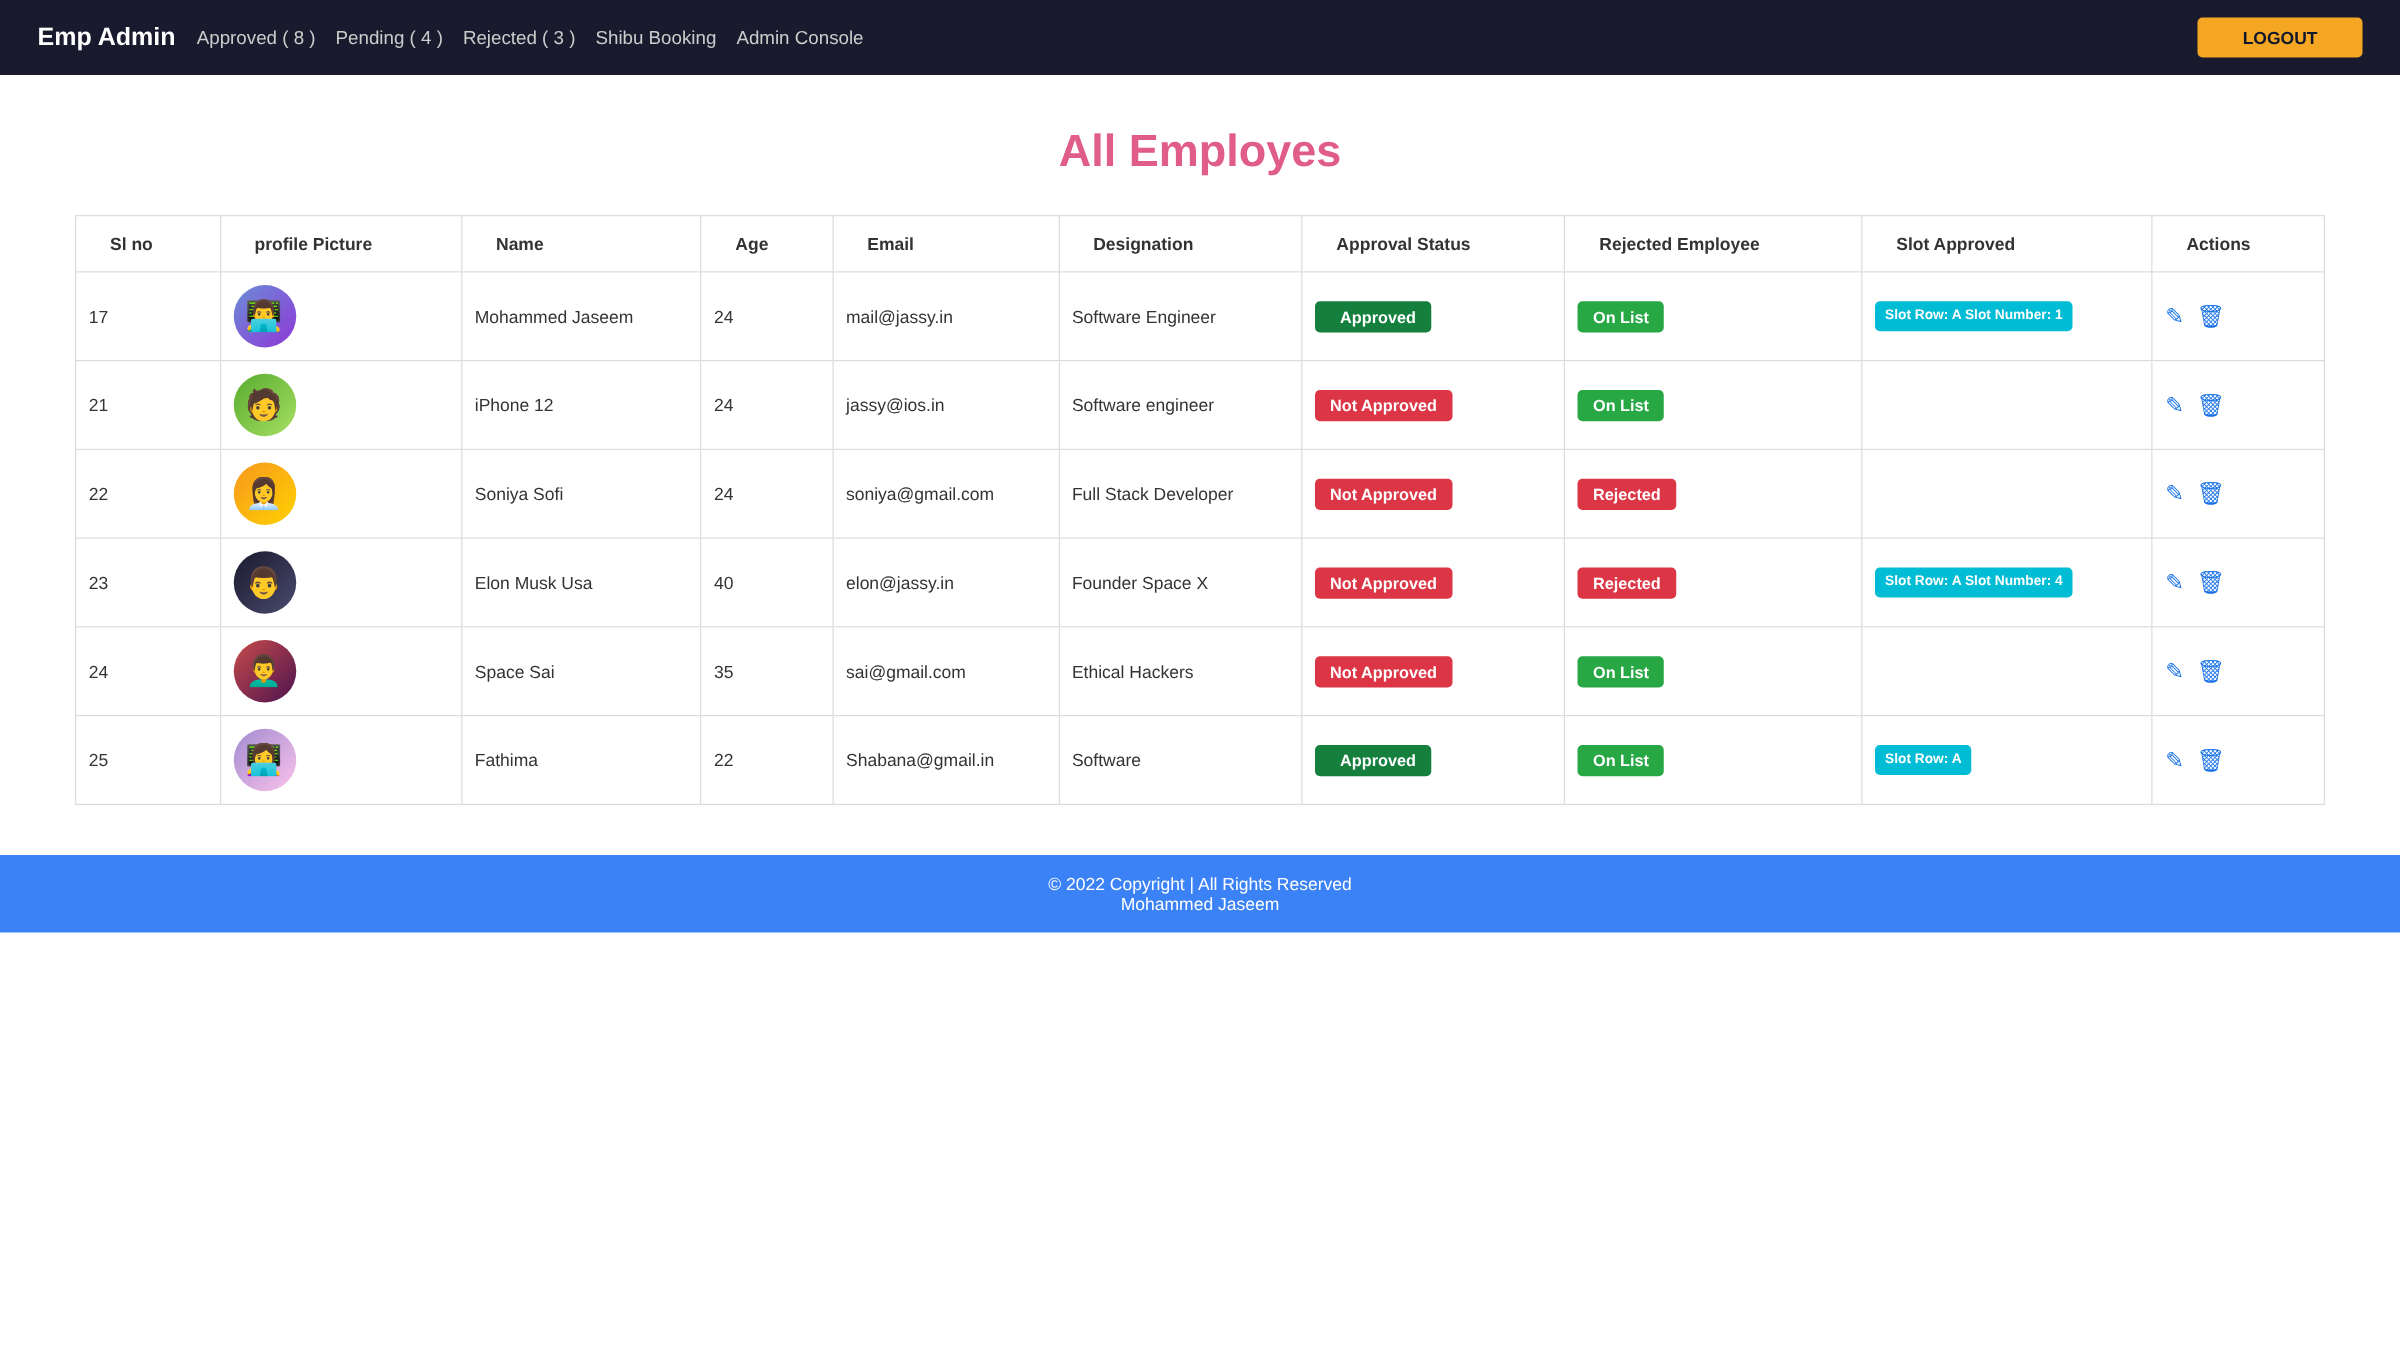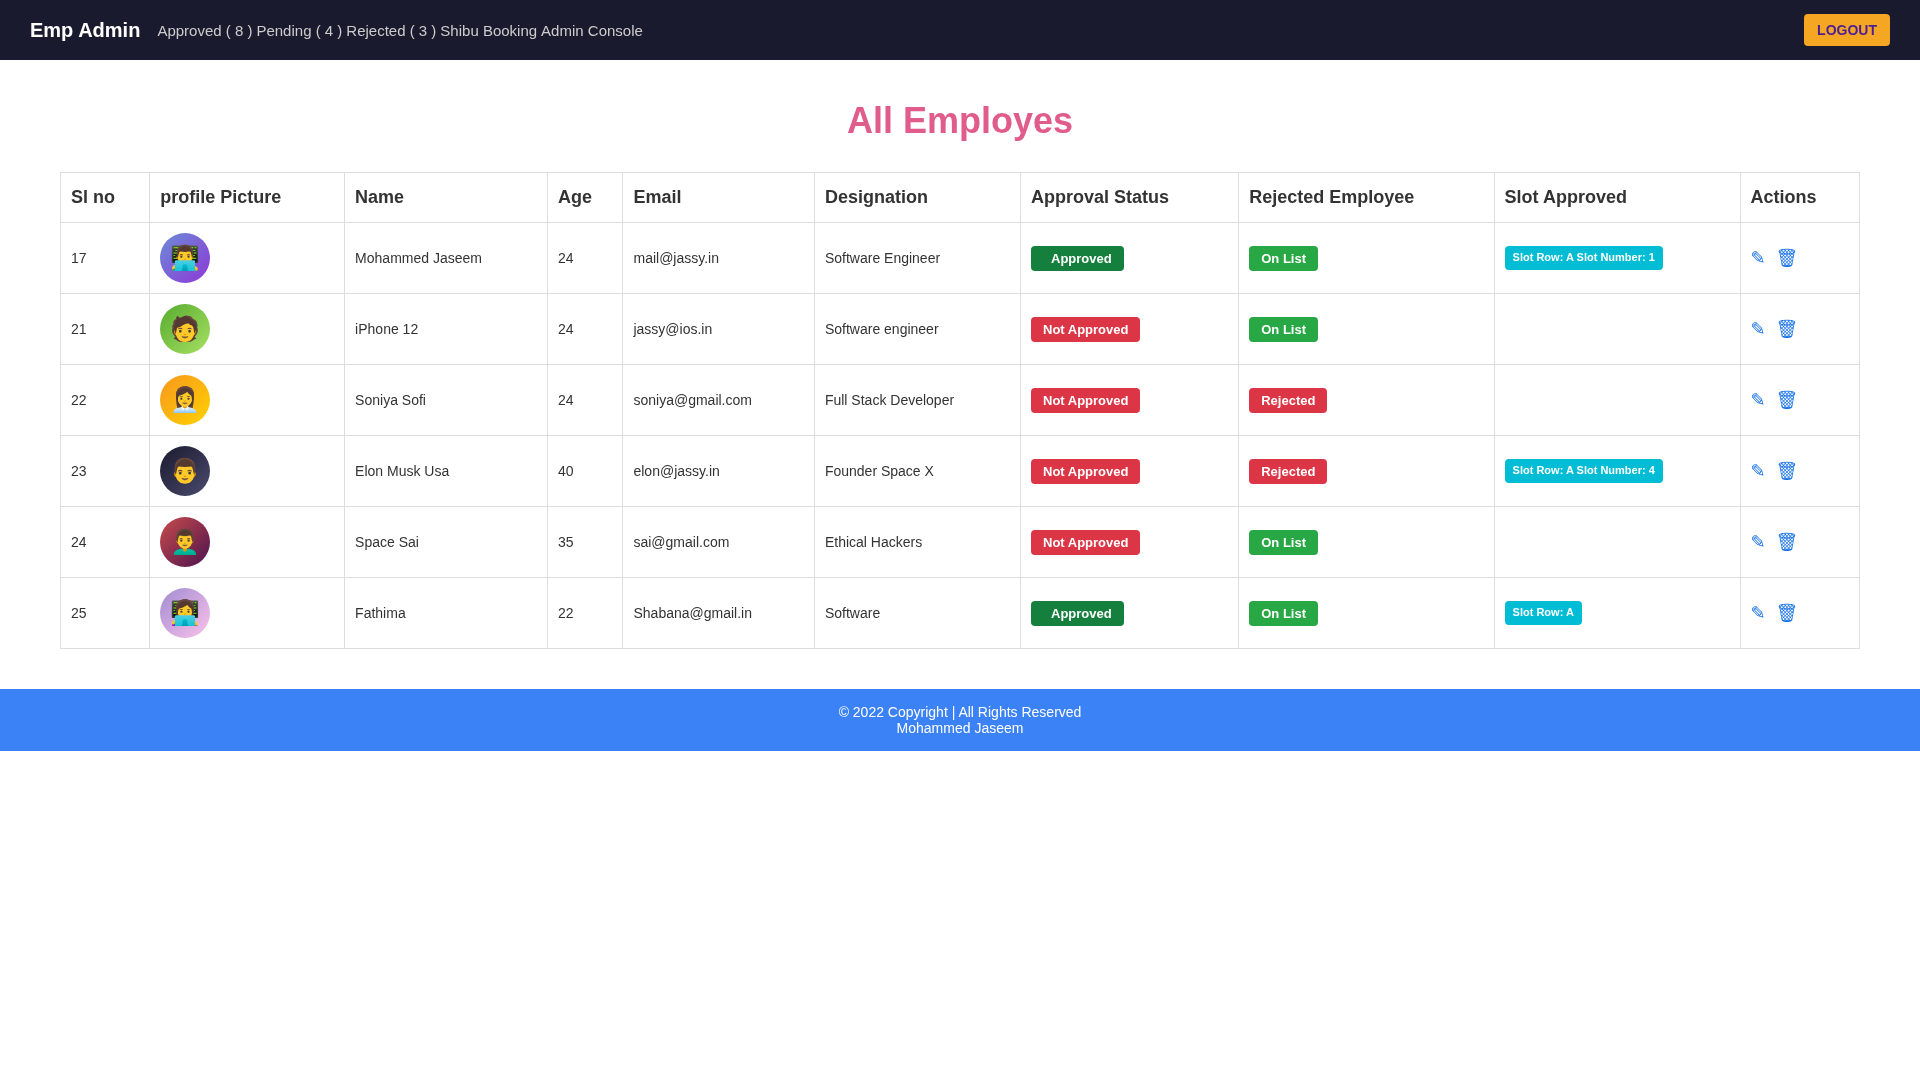--- a/index.html
+++ b/index.html
@@ -14,34 +14,34 @@
       height: 60px;
     }
     .navbar-brand {
       color: #fff;
       font-size: 20px;
       font-weight: bold;
       margin-right: 17px;
     }
     .navbar-links {
       display: flex;
-      gap: 4px;
+      gap: 16px;
       flex: 1;
     }
     .navbar-links a {
       color: #ccc;
       text-decoration: none;
       font-size: 15px;
       cursor: pointer;
     }
     .logout-btn {
       background: #f5a623;
-      color: #4c1d95;
+      color: #0f172a;
       border: none;
-      padding: 8px 13px;
+      padding: 8px 36px;
       font-size: 14px;
       font-weight: bold;
       border-radius: 4px;
       cursor: pointer;
     }
 
     
     .page-title {
       text-align: center;
       color: #e05c8a;
@@ -57,23 +57,23 @@
     table {
       width: 100%;
       border-collapse: collapse;
       border: 1px solid #ddd;
     }
     thead tr {
       background: #fff;
     }
     th {
       border: 1px solid #ddd;
-      padding: 14px 10px;
+      padding: 14px 27px;
       text-align: left;
-      font-size: 18px;
+      font-size: 14px;
       color: #333;
       font-weight: 600;
     }
     td {
       border: 1px solid #ddd;
       padding: 10px 10px;
       font-size: 14px;
       color: #333;
       vertical-align: middle;
     }

